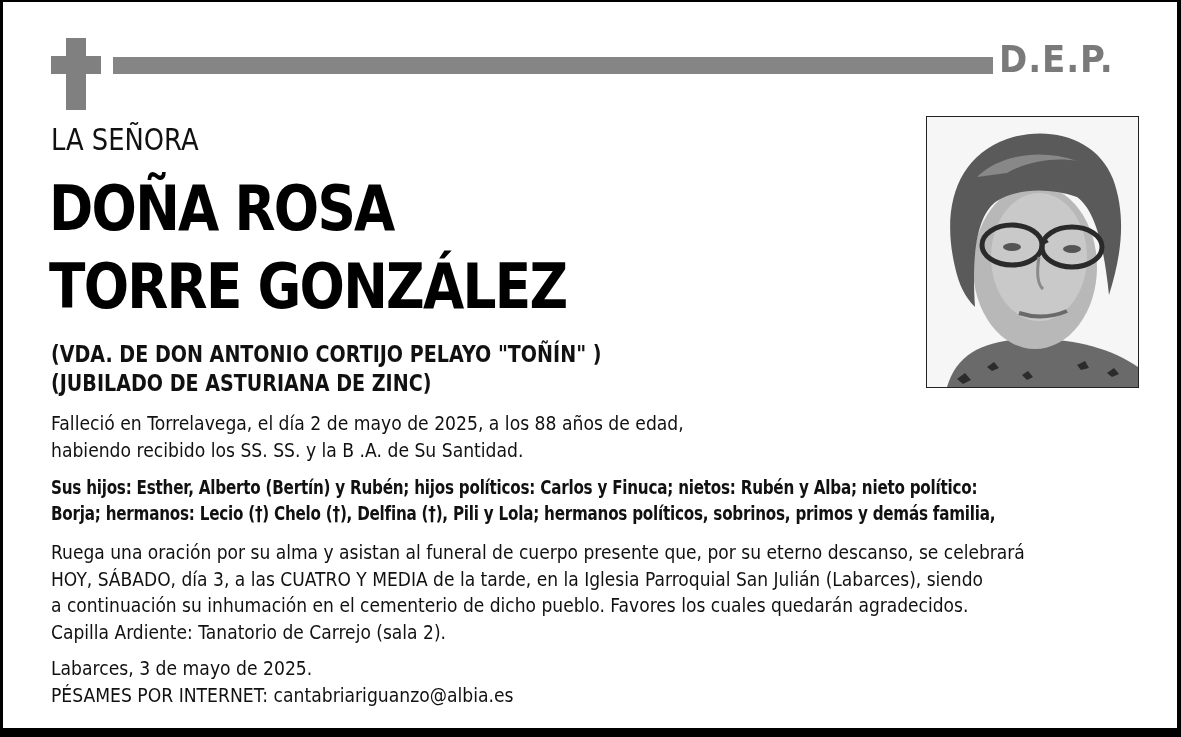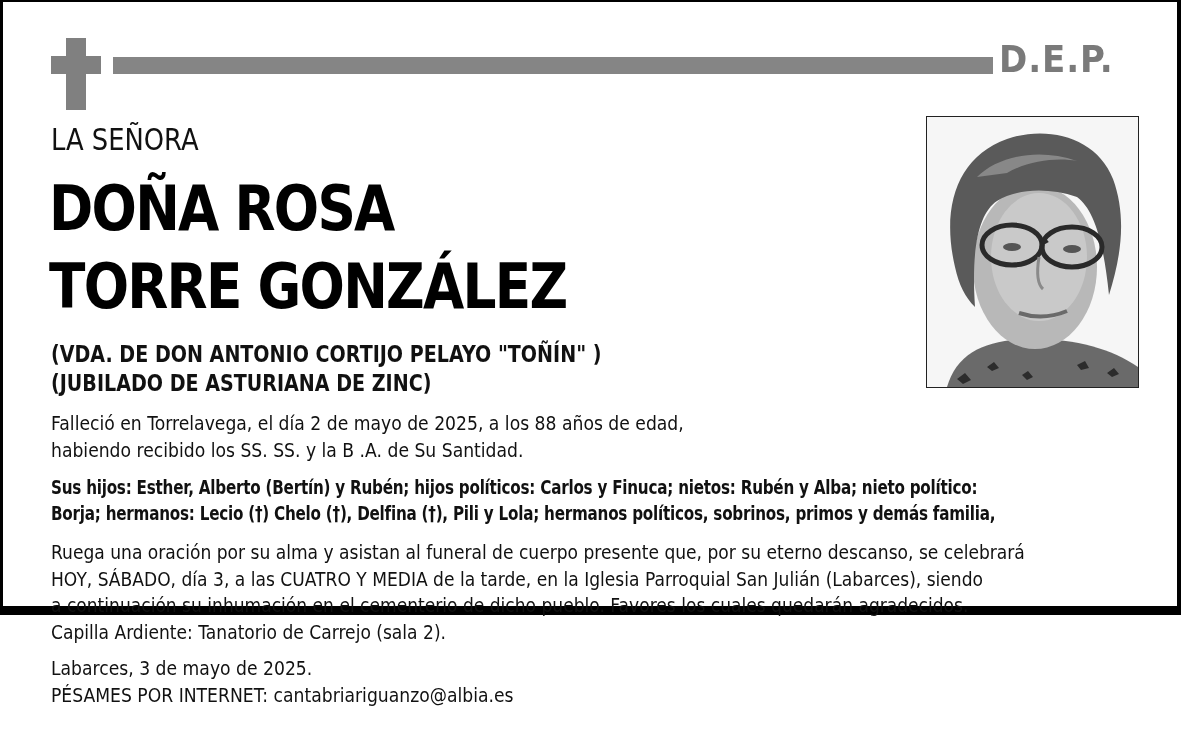--- a/index.html
+++ b/index.html
@@ -1,17 +1,17 @@
 <!DOCTYPE html>
 <html><head>
   <meta charset="utf-8">
   <style>
     html, body { margin: 0; padding: 0; background: #ffffff; }
     body { width: 1181px; height: 737px; position: relative; overflow: hidden; font-family: "DejaVu Sans", sans-serif; color: #111; }
-    .frame { position: absolute; left: 0; top: 0; width: 1181px; height: 615px; box-sizing: border-box;
+    .frame { position: absolute; left: 0; top: 0; width: 1181px; height: 737px; box-sizing: border-box;
       border-top: 2px solid #000; border-left: 3px solid #000; border-right: 4px solid #000; border-bottom: 9px solid #000; background: #fff; }
     .cross-v { position: absolute; left: 63px; top: 36px; width: 20px; height: 72px; background: #808080; }
     .cross-h { position: absolute; left: 48px; top: 54px; width: 50px; height: 18px; background: #808080; }
     .rule { position: absolute; left: 110px; top: 55px; width: 880px; height: 17px; background: #858585; }
     .dep { position: absolute; left: 996px; top: 36px; font-family: "DejaVu Sans", sans-serif; font-weight: bold; font-size: 37px; color: #7a7a7a; letter-spacing: 1px; line-height: 44px; transform: scaleX(0.92); transform-origin: left center; }
     .senora { position: absolute; left: 48px; top: 118px; font-family: "DejaVu Sans", sans-serif; font-size: 30px; line-height: 40px; color: #111; transform: scaleX(0.86); transform-origin: left center; }
     .name { position: absolute; left: 46px; top: 168px; font-family: "DejaVu Sans", sans-serif; font-weight: bold; font-size: 62px; line-height: 78px; color: #000; letter-spacing: -2px; transform: scaleX(0.86); transform-origin: left top; white-space: nowrap; }
     .sub { position: absolute; left: 48px; top: 338px; font-family: "DejaVu Sans", sans-serif; font-weight: bold; font-size: 23px; line-height: 29px; color: #111; transform: scaleX(0.83); transform-origin: left top; white-space: nowrap; }
     .p1 { position: absolute; left: 48px; top: 408px; font-family: "DejaVu Sans", sans-serif; font-size: 20px; line-height: 27px; color: #111; transform: scaleX(0.86); transform-origin: left top; white-space: nowrap; }
     .family { position: absolute; left: 48px; top: 472px; font-family: "DejaVu Sans", sans-serif; font-weight: bold; font-size: 19px; line-height: 26px; color: #111; transform: scaleX(0.80); transform-origin: left top; white-space: nowrap; letter-spacing: -0.3px; }

